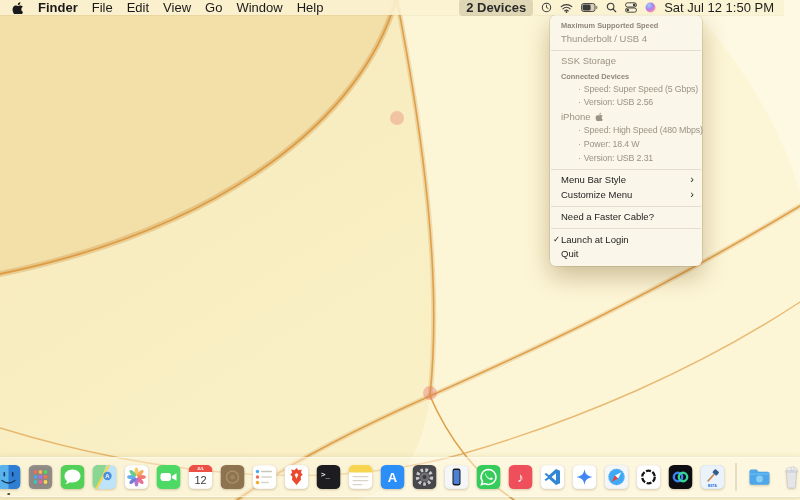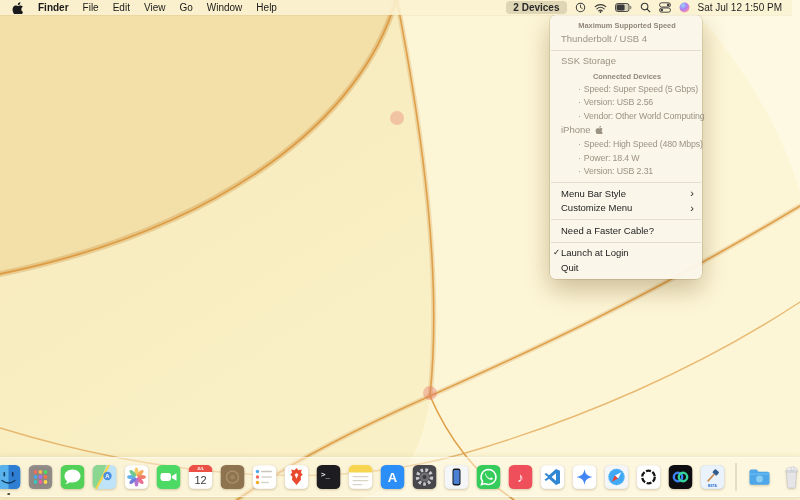--- a/index.html
+++ b/index.html
@@ -7,24 +7,24 @@
   html,body { width:800px; height:500px; overflow:hidden; }
   body {
     position:relative;
     font-family:"Liberation Sans","DejaVu Sans",sans-serif;
     background:#f8eec2;
   }
   .wall { position:absolute; inset:0; width:800px; height:500px; }
 
   
   .menubar {
-    position:absolute; top:0; left:0; right:8px; height:15px;
+    position:absolute; top:0; left:0; right:16px; height:15px;
     background:rgba(251,243,210,0.88);
     display:flex; align-items:center;
-    font-size:10px; color:#1a1a1a;
+    font-size:13px; color:#1a1a1a;
     padding:0 10px 0 8px; z-index:10;
     box-shadow:0 0.5px 0 rgba(120,90,40,0.12);
   }
   .mb-left { display:flex; align-items:center; }
   .apple-wrap { padding:0 8px 0 4px; display:flex; align-items:center; }
   .mb-item { padding:0 7px; line-height:15px; }
   .mb-item.bold { font-weight:bold; }
   .mb-right { margin-left:auto; display:flex; align-items:center; gap:8px; }
   .devices-pill {
     background:rgba(96,82,52,0.18); border-radius:4px;
@@ -38,21 +38,21 @@
   .menu-panel {
     position:absolute; left:550px; top:15px; width:152px;
     background:rgba(250,246,233,0.97);
     border-radius:6px;
     box-shadow:0 0 0 0.5px rgba(130,105,60,0.35), 0 10px 26px rgba(95,60,10,0.32);
     padding:3px 0 4px; z-index:9;
   }
   .row { position:relative; padding:1px 9px 1px 11px; font-size:9.5px;
          color:#1d1d1f; line-height:1.32; white-space:nowrap; }
   .row.caption { font-size:7.4px; font-weight:bold; color:#8f887a;
-                 padding-top:3px; padding-bottom:1px;text-align:center; }
+                 padding-top:3px; padding-bottom:1px; }
   .row.disabled { color:#9b9384; }
   .row.detail { color:#9b9384; padding-left:28px; font-size:8.8px;
                 letter-spacing:-0.15px; }
   .row .bullet { margin-right:3px; }
   .row .chev { position:absolute; right:8px; top:50%;
                transform:translateY(-56%); font-size:11px; color:#1d1d1f; }
   .row .check { position:absolute; left:3px; font-size:8.5px; }
   .row .apple-suffix { margin-left:4px; vertical-align:-1px; }
   .msep { height:1px; background:rgba(70,55,25,0.13); margin:3.5px 1px; }
 
@@ -173,21 +173,20 @@
 </div>
 
 <div class="menu-panel">
   <div class="row caption"><span>Maximum Supported Speed</span></div>
   <div class="row disabled"><span>Thunderbolt / USB 4</span></div>
   <div class="msep"></div>
   <div class="row disabled"><span>SSK Storage</span></div>
   <div class="row caption"><span>Connected Devices</span></div>
   <div class="row detail"><span class="bullet">·</span><span>Speed: Super Speed (5 Gbps)</span></div>
   <div class="row detail"><span class="bullet">·</span><span>Version: USB 2.56</span></div>
-  <div class="row detail"><span class="bullet">·</span><span>Vendor: Other World Computing</span></div>
   <div class="row disabled"><span>iPhone</span><svg class="apple-suffix" width="8" height="9" viewBox="0 0 16 19">
         <path fill="#9b9384" d="M11.3,4.6c-0.7,0.8-1.8,1.4-2.8,1.3C8.4,4.9,8.8,3.8,9.4,3.1c0.7-0.8,1.9-1.4,2.8-1.4C12.3,2.7,11.9,3.8,11.3,4.6z M13.6,12c0-2.4,2-3.5,2.1-3.6c-1.1-1.7-2.9-1.9-3.5-1.9c-1.5-0.2-2.9,0.9-3.6,0.9c-0.7,0-1.9-0.9-3.1-0.8C3.9,6.6,2.4,7.5,1.6,9c-1.7,2.9-0.4,7.2,1.2,9.5c0.8,1.1,1.7,2.4,2.9,2.4c1.2,0,1.6-0.8,3.1-0.8c1.4,0,1.8,0.8,3.1,0.7c1.3,0,2.1-1.1,2.9-2.3c0.9-1.3,1.3-2.6,1.3-2.7C16,15.9,13.6,15,13.6,12z"></path>
       </svg></div>
   <div class="row detail"><span class="bullet">·</span><span>Speed: High Speed (480 Mbps)</span></div>
   <div class="row detail"><span class="bullet">·</span><span>Power: 18.4 W</span></div>
   <div class="row detail"><span class="bullet">·</span><span>Version: USB 2.31</span></div>
   <div class="msep"></div>
   <div class="row"><span>Menu Bar Style</span><span class="chev">›</span></div>
   <div class="row"><span>Customize Menu</span><span class="chev">›</span></div>
   <div class="msep"></div>

